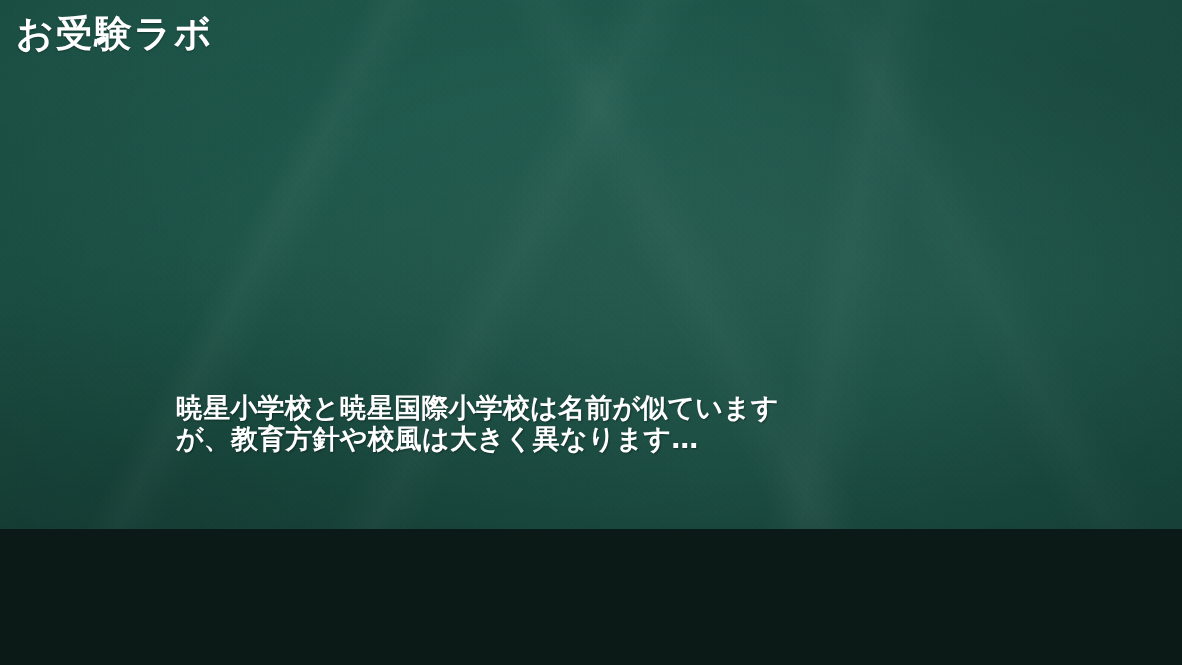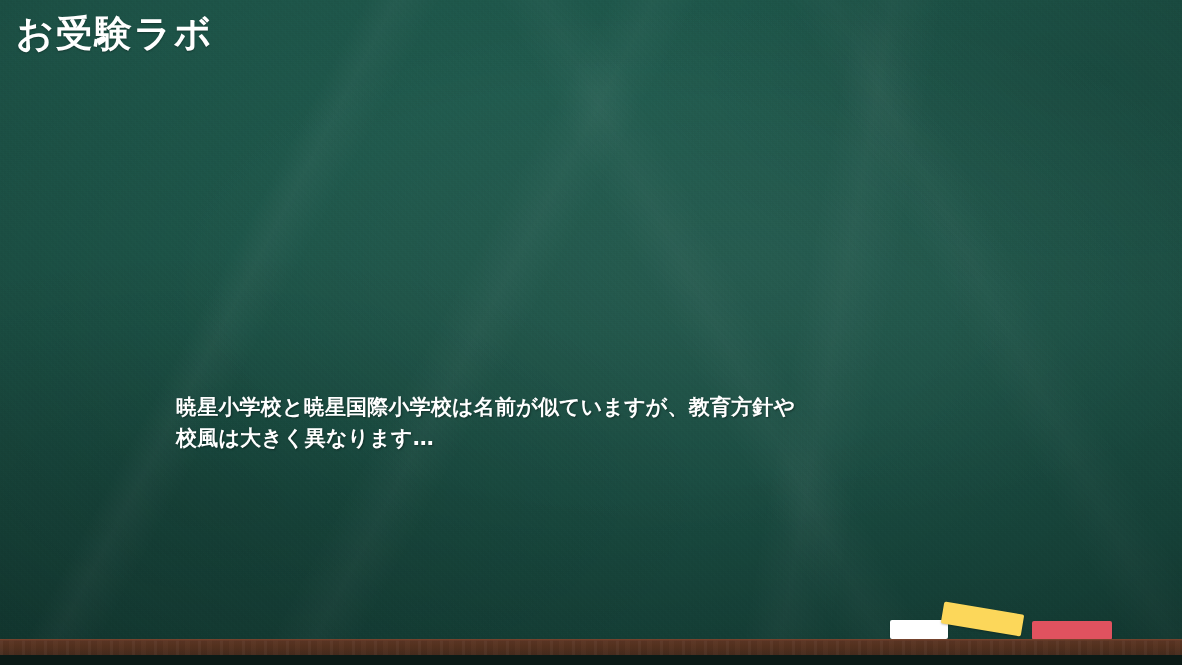--- a/index.html
+++ b/index.html
@@ -5,21 +5,21 @@
 <style>
   html, body {
     margin: 0;
     padding: 0;
     background: #0b1a16;
   }
 
   .slide {
     position: relative;
     width: 1182px;
-    height: 655px;
+    height: 529px;
     overflow: hidden;
     font-family: "DejaVu Sans", "Liberation Sans", sans-serif;
     background-color: #be185d;
     -webkit-font-smoothing: antialiased;
   }
 
   
   .board {
     position: absolute;
     left: 0; top: 0;
@@ -105,21 +105,21 @@
   
   .subtitle-wrap {
     position: absolute;
     left: 176px;
     top: 392px;
     width: 620px;
   }
   .subtitle {
     margin: 0;
     font-family: "DejaVu Sans", "Liberation Sans", sans-serif;
-    font-size: 21px;
+    font-size: 27px;
     font-weight: 700;
     line-height: 31px;
     color: #ffffff;
     letter-spacing: 0.2px;
     text-shadow: 1px 1px 2px rgba(0,0,0,.38);
     word-break: break-all;
   }
 
   
   .chalk {

